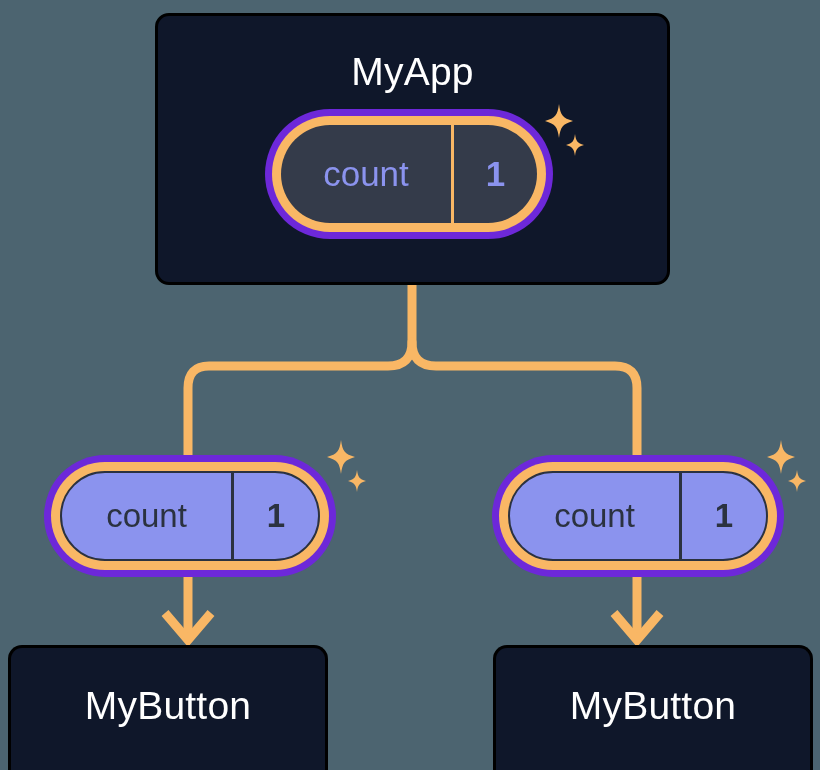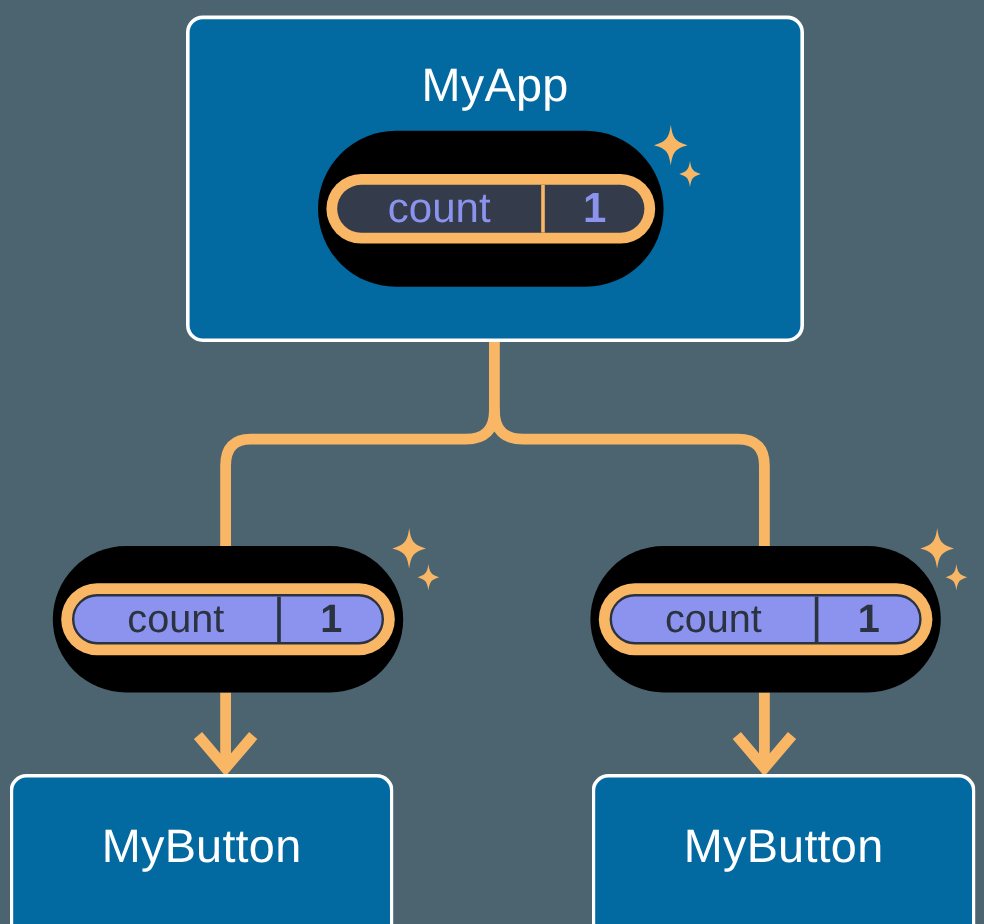--- a/index.html
+++ b/index.html
@@ -27,22 +27,22 @@
     width: 820px;
     height: 770px;
     pointer-events: none;
     z-index: 1;
   }
 
   
   .node-box {
     position: absolute;
     box-sizing: border-box;
-    background: #0369a1;
-    border: 3px solid #ffffff;
+    background: #0f172a;
+    border: 3px solid #000000;
     border-radius: 14px;
     z-index: 2;
   }
   .node-box.app {
     left: 155px;
     top: 13px;
     width: 515px;
     height: 272px;
   }
   .node-box.btn-left {
@@ -87,23 +87,22 @@
   .pill {
     position: absolute;
     box-sizing: border-box;
     display: flex;
     align-items: stretch;
     border-radius: 999px;
     z-index: 3;
   }
   
   .pill {
-    background: #000000;
+    background: #6d28d9;
     padding: 7px;
-    align-items: center;
   }
   .pill-inner {
     flex: 1 1 auto;
     display: flex;
     align-items: stretch;
     border-radius: 999px;
     background: #f9b765;   
     padding: 9px;
     box-sizing: border-box;
   }

